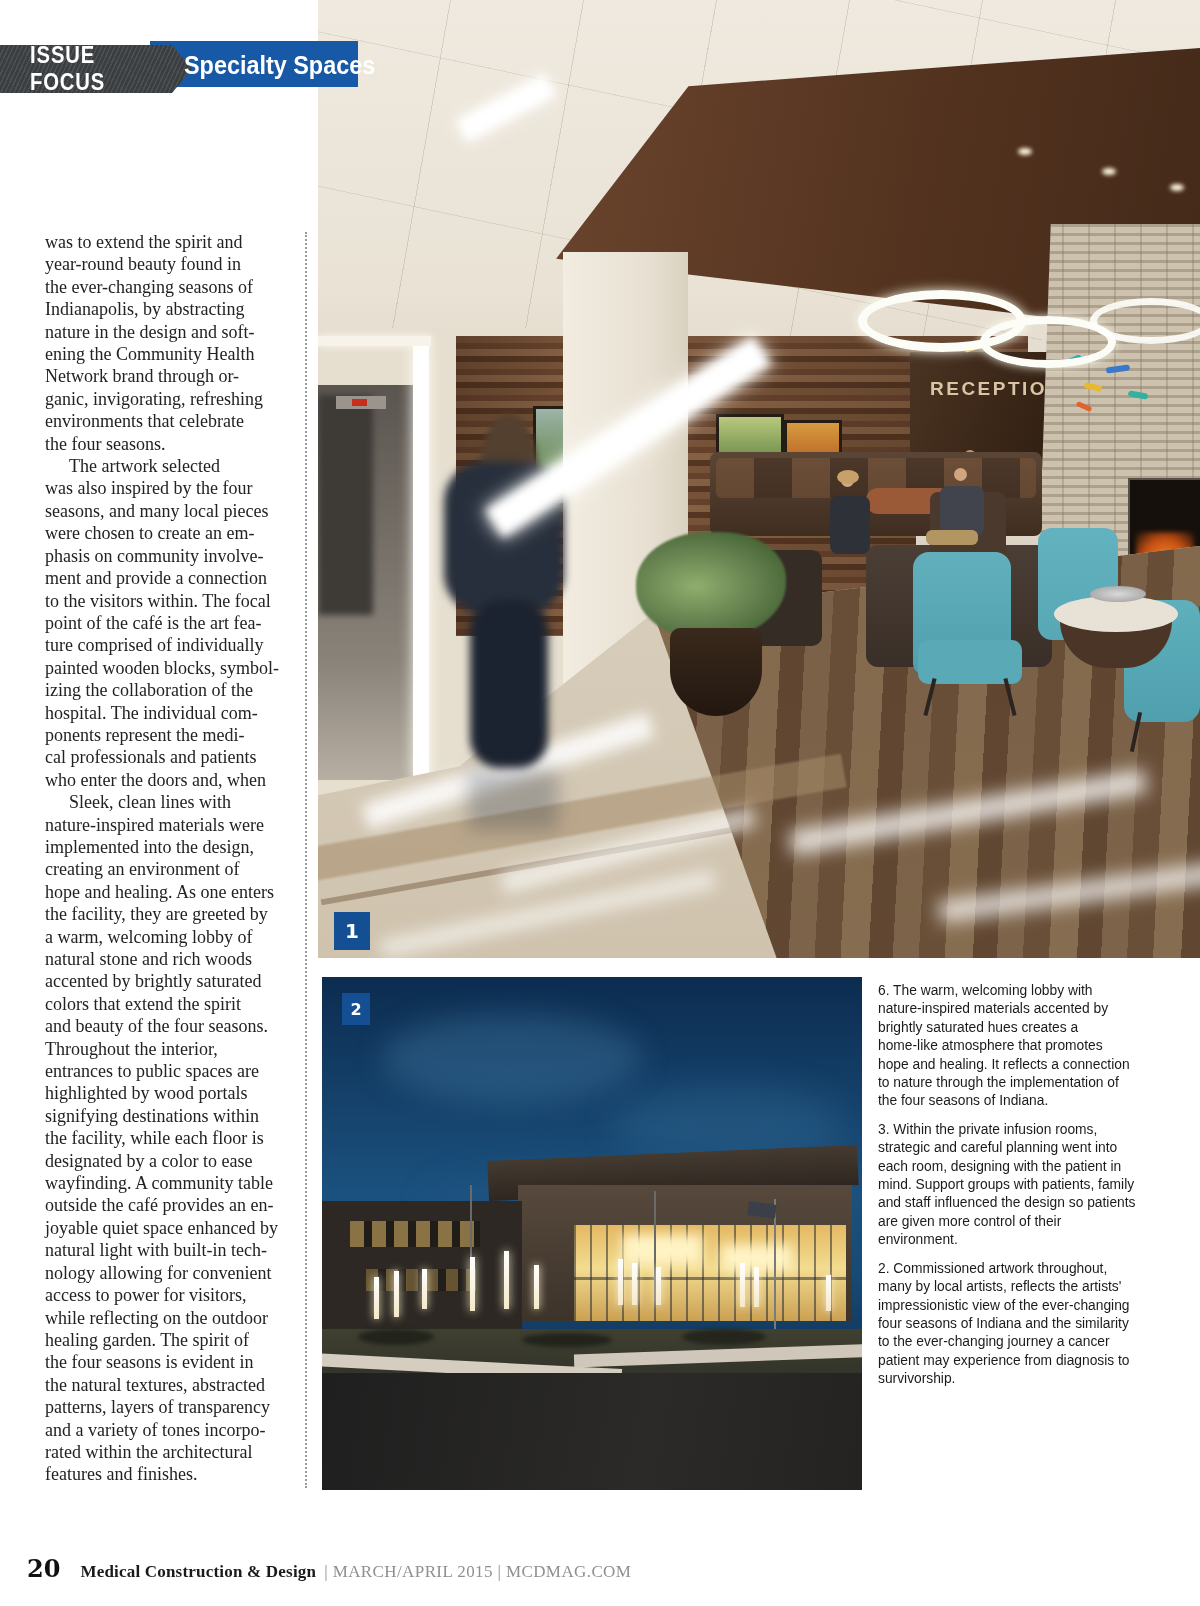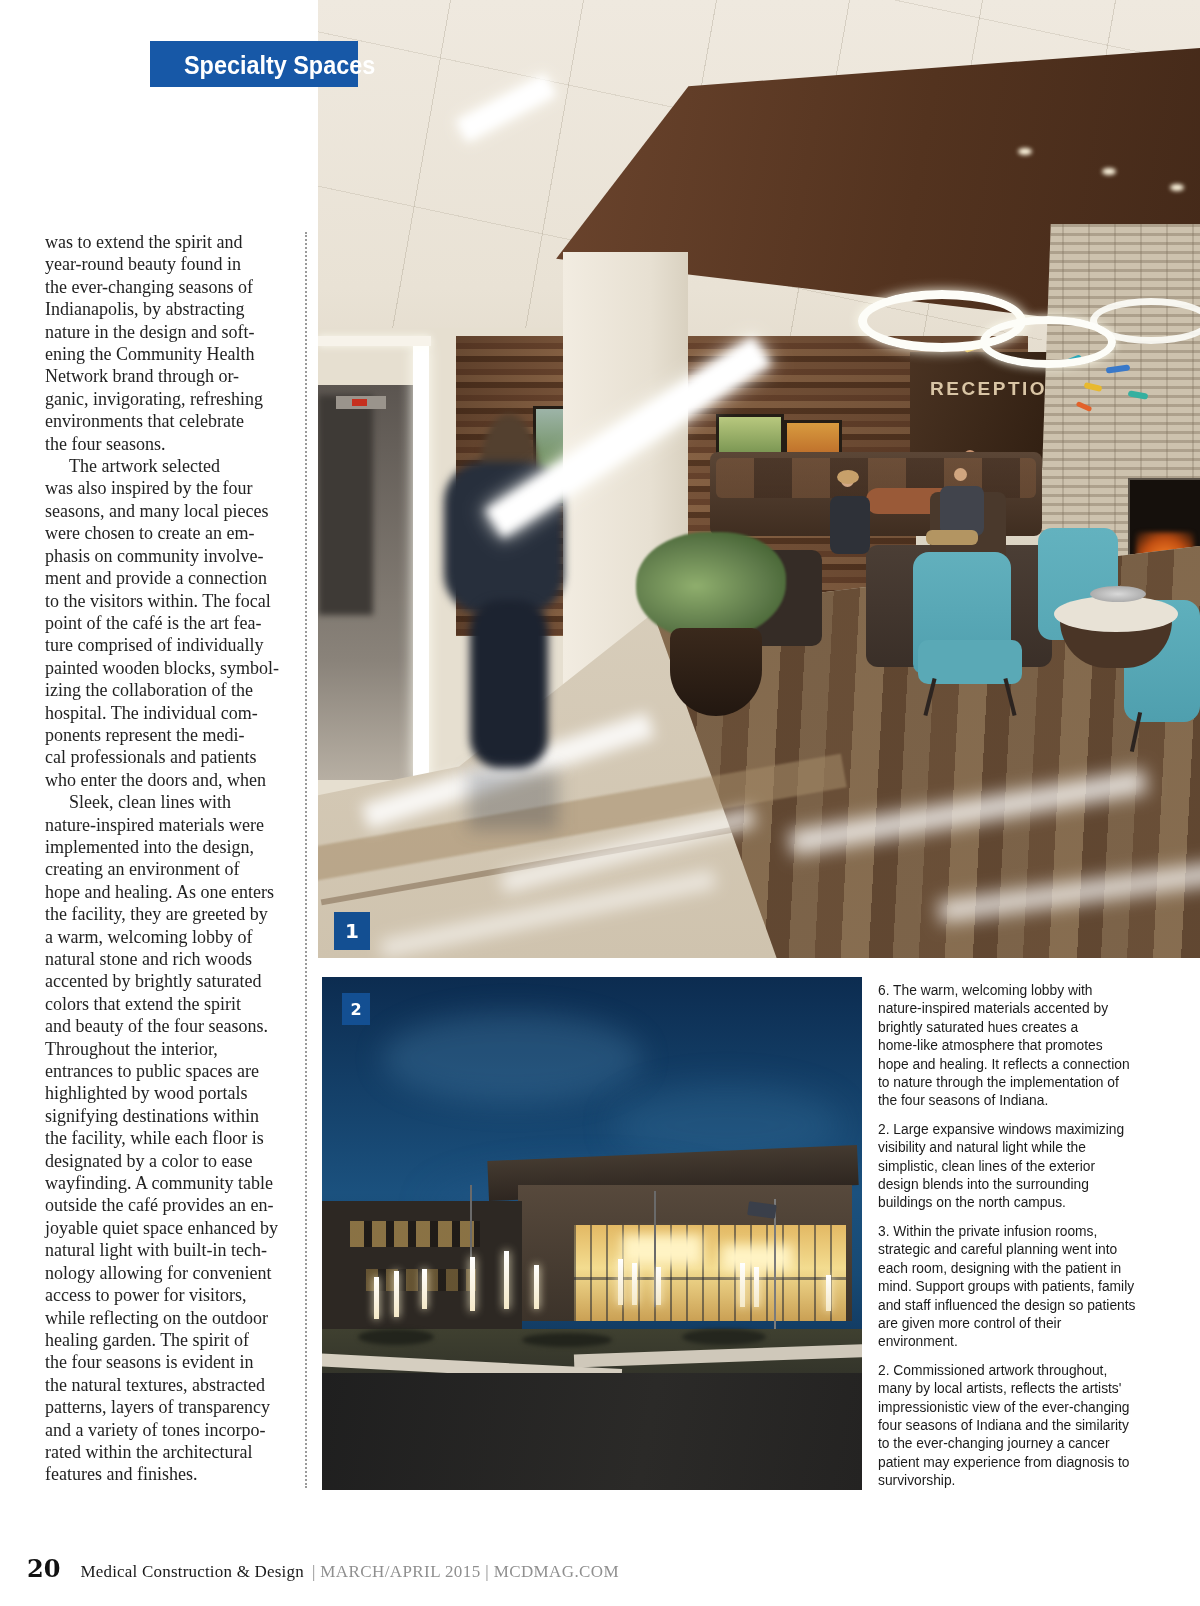--- a/index.html
+++ b/index.html
@@ -27,21 +27,21 @@
   .divider{left:305px;top:232px;height:1256px;width:0;border-left:2px dotted #9a9a9a;z-index:2;}
 
   
   .captions{left:878px;top:982px;width:294px;z-index:2;font-family:"Liberation Sans",sans-serif;
             font-size:13.8px;line-height:18.4px;color:#1b1b1b;}
   .captions p{margin:0 0 10px 0;}
 
   
   .footer{left:27px;top:1554px;z-index:2;display:flex;align-items:baseline;}
   .page-num{font-family:"DejaVu Serif",serif;font-weight:700;font-size:24px;color:#111;margin-right:20px;}
-  .mag{font-weight:400;font-size:17px;color:#1a1a1a;letter-spacing:.2px;}
+  .mag{font-weight:700;font-size:17px;color:#1a1a1a;letter-spacing:.2px;}
   .meta{font-size:17px;color:#8f8f8f;letter-spacing:.4px;margin-left:8px;}
 
   
   .photo1{left:318px;top:0;width:882px;height:958px;z-index:1;overflow:hidden;
           background:linear-gradient(180deg,#efe9df 0%,#e9e2d5 30%,#e3dbcc 40%);}
   .photo2{left:322px;top:977px;width:540px;height:513px;z-index:1;overflow:hidden;
           background:linear-gradient(180deg,#0c2c50 0%,#1b517e 42%,#174a74 58%,#0f3157 78%,#0c2844 100%);}
   .pbadge{background:#134f92;color:#fff;font-family:"DejaVu Sans",sans-serif;font-weight:700;
           display:flex;align-items:center;justify-content:center;z-index:5;}
 </style>
@@ -188,20 +188,23 @@
     <div class="abs" style="left:334px;top:290px;width:5px;height:38px;background:linear-gradient(180deg,#ffffff,#f5e9c8);box-shadow:0 0 9px rgba(255,245,210,.95);"></div>
     <div class="abs" style="left:418px;top:286px;width:5px;height:44px;background:linear-gradient(180deg,#ffffff,#f5e9c8);box-shadow:0 0 9px rgba(255,245,210,.95);"></div>
     <div class="abs" style="left:432px;top:290px;width:5px;height:40px;background:linear-gradient(180deg,#ffffff,#f5e9c8);box-shadow:0 0 9px rgba(255,245,210,.95);"></div>
     <div class="abs" style="left:504px;top:298px;width:5px;height:36px;background:linear-gradient(180deg,#ffffff,#f5e9c8);box-shadow:0 0 9px rgba(255,245,210,.95);"></div>
 
     <div class="abs pbadge" style="left:20px;top:16px;width:28px;height:32px;font-size:16px;">2</div>
   </div>
 
   <div class="abs banner-blue"></div>
   <div class="abs section-label">Specialty Spaces</div>
+  <div class="abs kicker">
+    <span>ISSUE FOCUS</span>
+  </div>
 
   <div class="abs article">
     <p class="pre">was to extend the spirit and
 year-round beauty found in
 the ever-changing seasons of
 Indianapolis, by abstracting
 nature in the design and soft-
 ening the Community Health
 Network brand through or-
 ganic, invigorating, refreshing
@@ -258,25 +261,20 @@
   <div class="abs divider"></div>
 
   <div class="abs captions">
     <p class="pre">6. The warm, welcoming lobby with
 nature-inspired materials accented by
 brightly saturated hues creates a
 home-like atmosphere that promotes
 hope and healing. It reflects a connection
 to nature through the implementation of
 the four seasons of Indiana.</p>
-    <p class="pre">2. Large expansive windows maximizing
-visibility and natural light while the
-simplistic, clean lines of the exterior
-design blends into the surrounding
-buildings on the north campus.</p>
     <p class="pre">3. Within the private infusion rooms,
 strategic and careful planning went into
 each room, designing with the patient in
 mind. Support groups with patients, family
 and staff influenced the design so patients
 are given more control of their
 environment.</p>
     <p class="pre">2. Commissioned artwork throughout,
 many by local artists, reflects the artists'
 impressionistic view of the ever-changing

